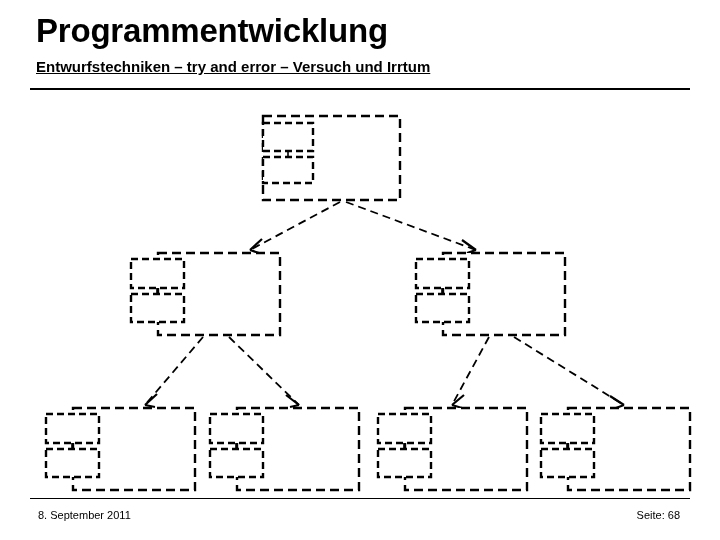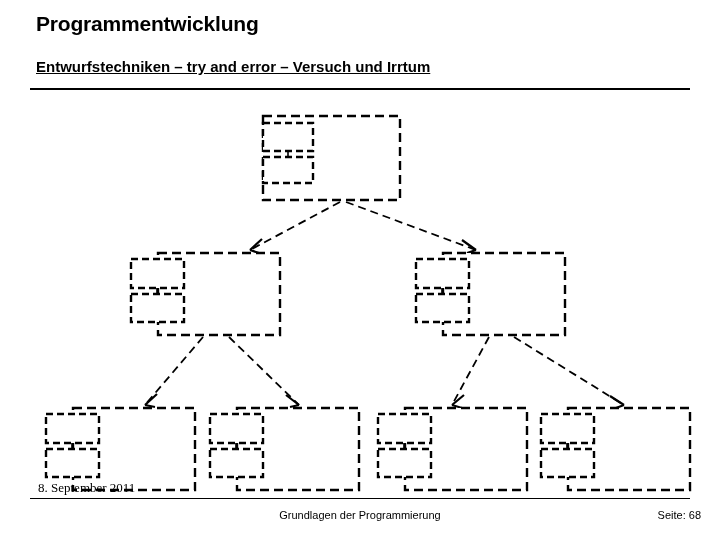--- a/index.html
+++ b/index.html
@@ -23,21 +23,21 @@
     width: 720px;
     height: 540px;
     background: #ffffff;
   }
 
   
   .slide-title {
     position: absolute;
     left: 36px;
     top: 12px;
-    font-size: 21px;
+    font-size: 33px;
     font-weight: bold;
     letter-spacing: -0.2px;
     white-space: nowrap;
   }
   .slide-subtitle {
     position: absolute;
     left: 36px;
     top: 58px;
     font-size: 15px;
     font-weight: bold;
@@ -78,37 +78,36 @@
     position: absolute;
     left: 30px;
     top: 498px;
     width: 660px;
     height: 0;
     border-top: 1px solid #000000;
   }
   .footer-date {
     position: absolute;
     left: 38px;
-    top: 480px;
-    font-size: 13px;
-    white-space: nowrap;
-    font-family: Liberation Serif, serif;
+    top: 509px;
+    font-size: 11px;
+    white-space: nowrap;
   }
   .footer-center {
     position: absolute;
     left: 0;
     top: 509px;
     width: 720px;
     text-align: center;
     font-size: 11px;
     white-space: nowrap;
   }
   .footer-page {
     position: absolute;
-    right: 19px;
+    right: 40px;
     top: 509px;
     font-size: 11px;
     white-space: nowrap;
     margin-left: 7px;
   }
 </style>
 </head>
 <body>
 
 <div class="slide">
@@ -203,17 +202,16 @@
         <rect x="541" y="319" width="53" height="29" fill="#ffffff" stroke="#000000" stroke-width="2.4" stroke-dasharray="7,4"></rect>
         <rect x="541" y="354" width="53" height="28" fill="#ffffff" stroke="#000000" stroke-width="2.4" stroke-dasharray="7,4"></rect>
       </g>
     </svg>
   </div>
 
   <div class="footer-rule"></div>
 
   <div class="footer-date">8. September 2011</div>
 
-  <div class="footer-center">Grundlagen der Programmierung</div>
 
   <div class="footer-page">Seite: 68</div>
 
 </div>
 
 </body></html>

